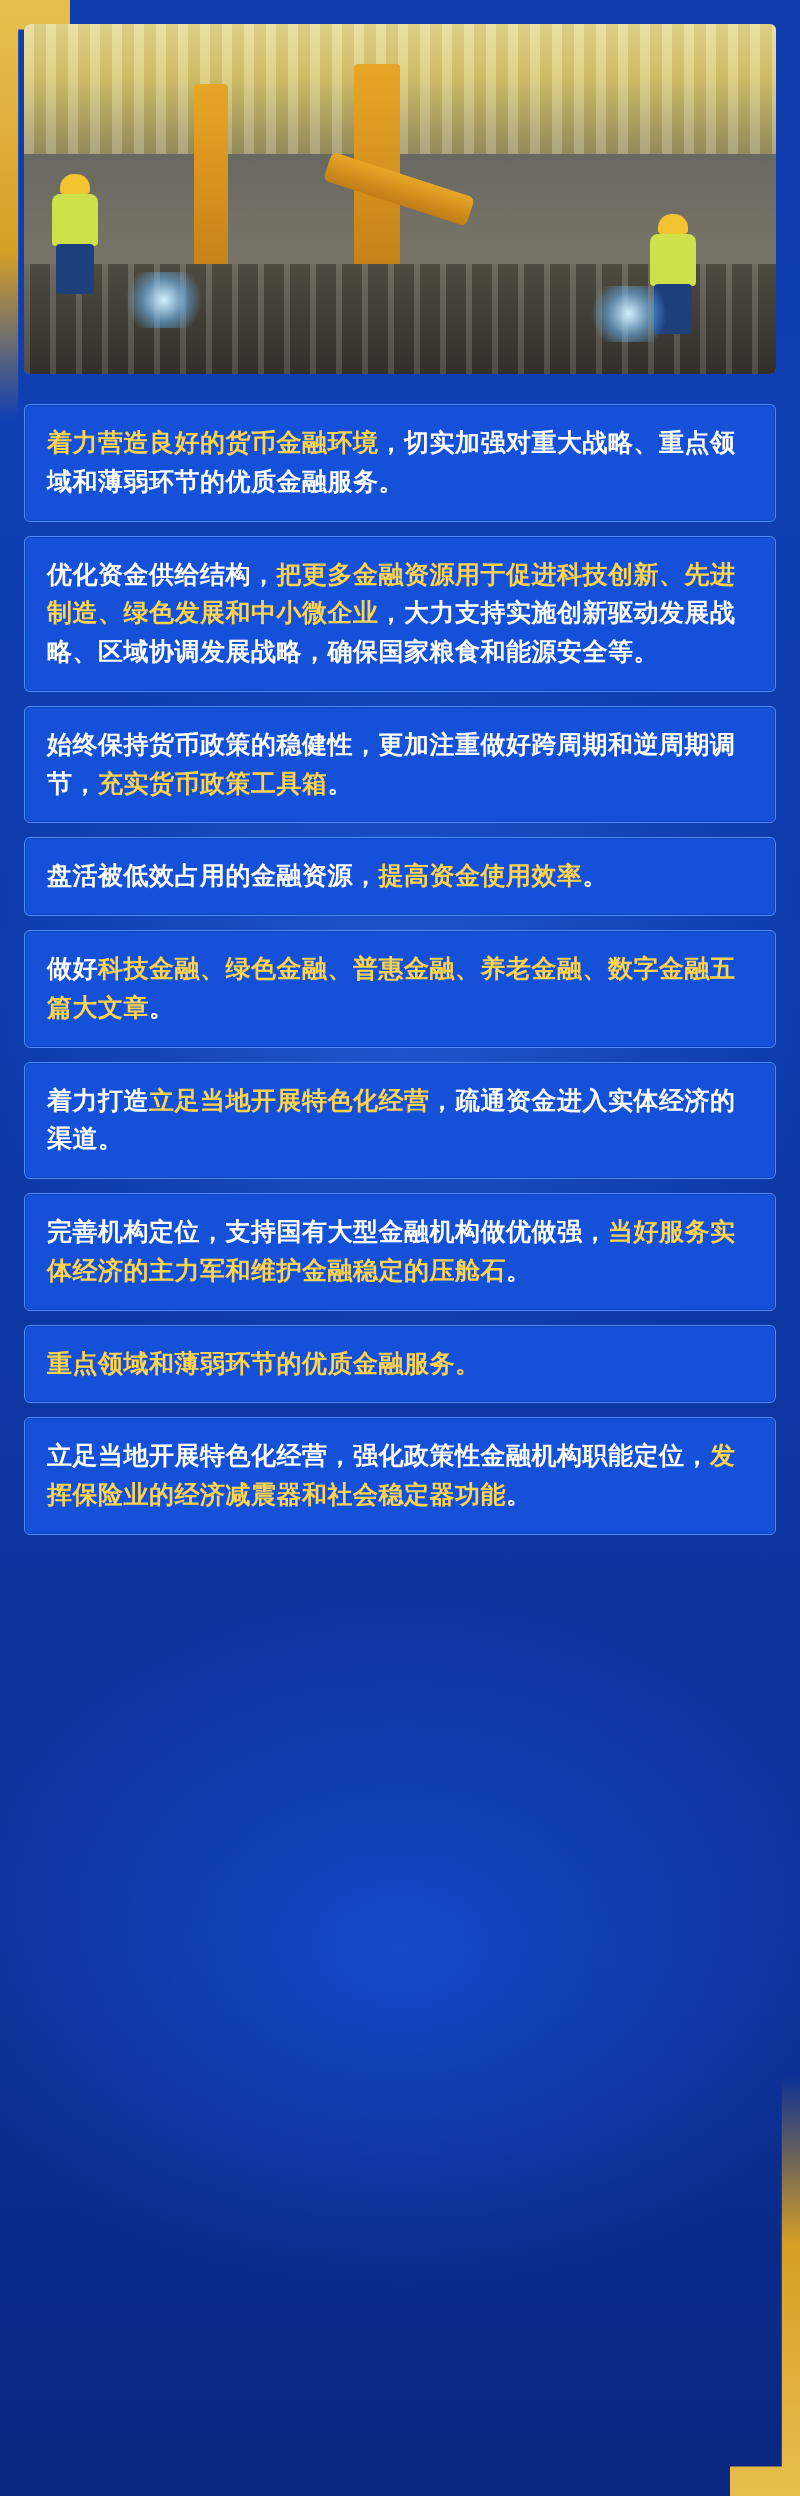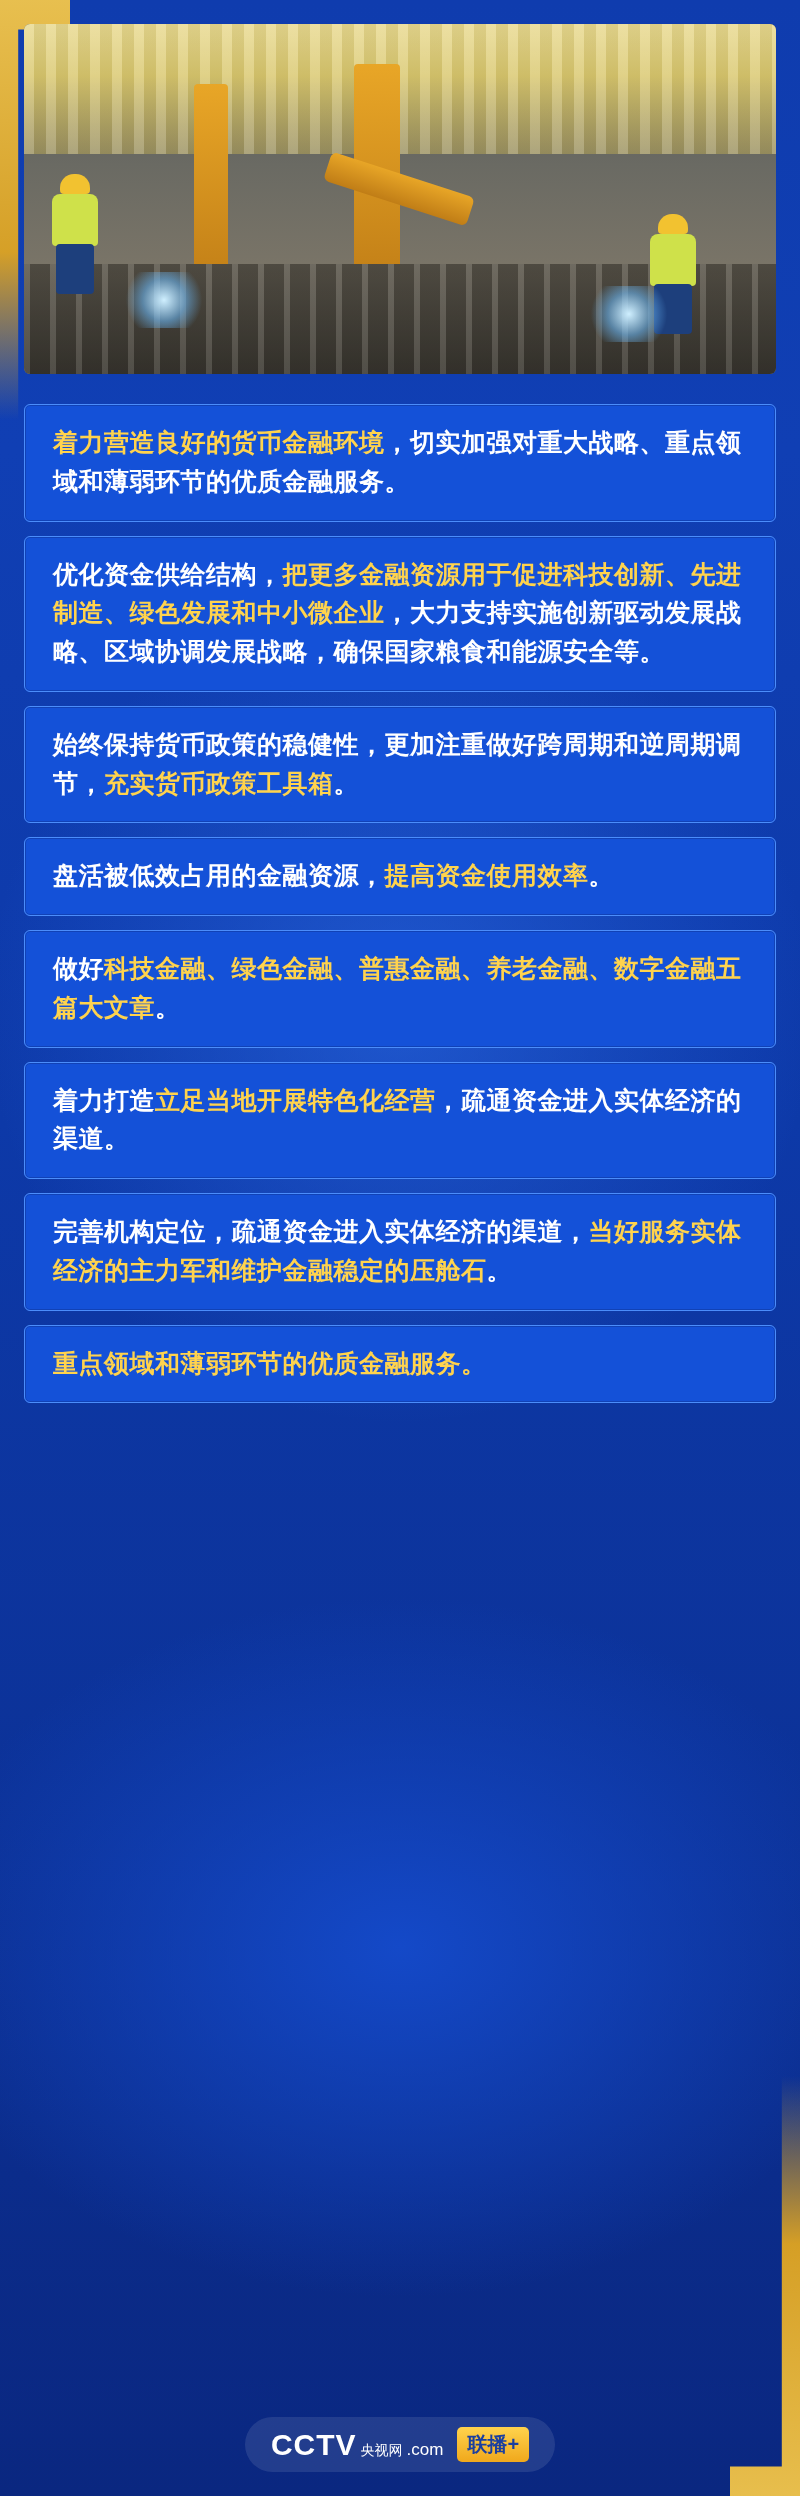--- a/index.html
+++ b/index.html
@@ -131,21 +131,21 @@
     left: 24px;
     top: 404px;
     width: 752px;
   }
   .card {
     position: relative;
     background: #1451d8;
     border: 1px solid #4b8dfb;
     border-radius: 6px;
     margin-bottom: 14px;
-    padding: 18px 22px 20px 28px;
+    padding: 18px 22px 20px 22px;
     box-shadow: 0 0 0 1px rgba(12,40,120,0.35) inset;
   }
   .card p {
     margin: 0;
     color: #ffffff;
     font-size: 25px;
     line-height: 1.55;
     letter-spacing: 0.5px;
     font-weight: bold;
   }
@@ -247,31 +247,24 @@
       <div class="card">
         <p><span class="white">盘活被低效占用的金融资源，</span><span class="hl">提高资金使用效率</span><span class="white">。</span></p>
       </div>
       <div class="card">
         <p><span class="white">做好</span><span class="hl">科技金融、绿色金融、普惠金融、养老金融、数字金融五篇大文章</span><span class="white">。</span></p>
       </div>
       <div class="card">
         <p><span class="white">着力打造</span><span class="hl">立足当地开展特色化经营</span><span class="white">，疏通资金进入实体经济的渠道。</span></p>
       </div>
       <div class="card">
-        <p><span class="white">完善机构定位，疏通资金进入实体经济的渠道，</span><span class="hl">当好服务实体经济的主力军和维护金融稳定的压舱石</span><span class="white">。</span></p>
+        <p><span class="white">完善机构定位，支持国有大型金融机构做优做强，</span><span class="hl">当好服务实体经济的主力军和维护金融稳定的压舱石</span><span class="white">。</span></p>
       </div>
       <div class="card">
         <p><span class="hl">重点领域和薄弱环节的优质金融服务。</span></p>
       </div>
+      <div class="card">
+        <p><span class="white">立足当地开展特色化经营，强化政策性金融机构职能定位，</span><span class="hl">发挥保险业的经济减震器和社会稳定器功能</span><span class="white">。</span></p>
+      </div>
     </div>
 
-  <div class="footer">
-    <div class="logo-pill">
-      <div class="cctv-mark">
-        <span class="cctv-text">CCTV</span>
-        <span class="cctv-cn">央视网</span>
-        <span class="cctv-com">.com</span>
-      </div>
-      <span class="lianbo">联播+</span>
-    </div>
-  </div>
 
 </div>
 
 </body></html>

